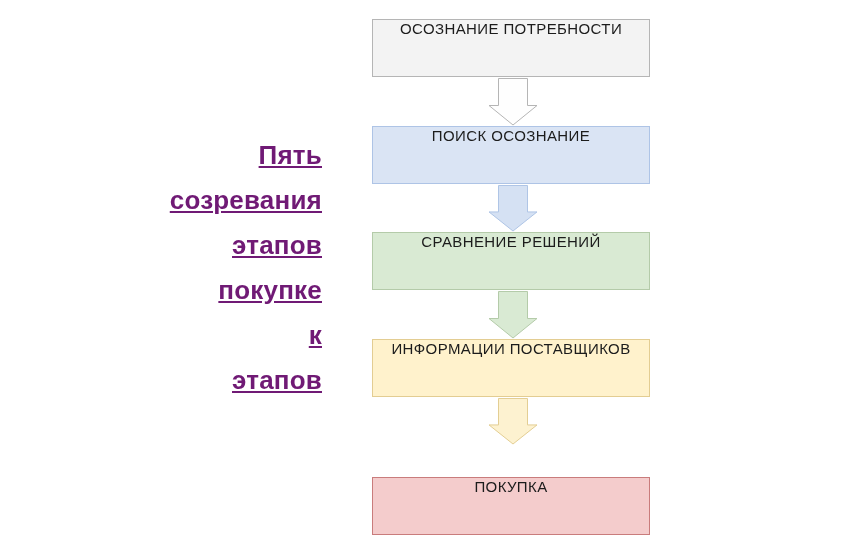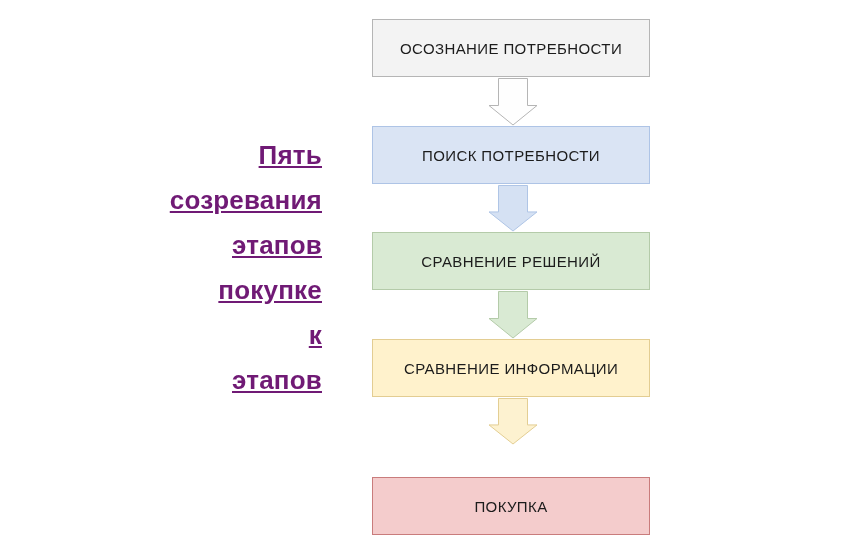--- a/index.html
+++ b/index.html
@@ -35,21 +35,21 @@
 
   
   .stage {
     position: absolute;
     left: 372px;
     width: 278px;
     height: 58px;
     box-sizing: border-box;
     border: 1px solid #b5b5b5;
     display: flex;
-    align-items: center;
+    align-items: flex-start;
     justify-content: center;
   }
   .stage-label {
     font-size: 15px;
     letter-spacing: 0.4px;
     color: #1c1c1c;
     white-space: nowrap;
   }
   .s1 { top: 19px; }
   .s2 { top: 126px; }
@@ -87,37 +87,37 @@
 
     <div class="stage s1" style="background-color: rgb(243, 243, 243); border-color: rgb(181, 181, 181);">
       <span class="stage-label">ОСОЗНАНИЕ ПОТРЕБНОСТИ</span>
     </div>
 
     <svg class="arrow a1" viewBox="0 0 50 48" preserveAspectRatio="none">
       <path d="M10.5 0.5 V27.5 H1 L25 47 L49 27.5 H39.5 V0.5 Z" style="fill: rgb(254, 254, 254); stroke: rgb(181, 181, 181);"></path>
     </svg>
 
     <div class="stage s2" style="background-color: rgb(218, 228, 244); border-color: rgb(174, 196, 230);">
-      <span class="stage-label">ПОИСК ПОТРЕБНОСТИ</span>
+      <span class="stage-label">ПОИСК ОСОЗНАНИЕ</span>
     </div>
 
     <svg class="arrow a2" viewBox="0 0 50 48" preserveAspectRatio="none">
       <path d="M10.5 0.5 V27.5 H1 L25 47 L49 27.5 H39.5 V0.5 Z" style="fill: rgb(213, 225, 243); stroke: rgb(174, 196, 230);"></path>
     </svg>
 
     <div class="stage s3" style="background-color: rgb(217, 234, 211); border-color: rgb(180, 203, 169);">
       <span class="stage-label">СРАВНЕНИЕ РЕШЕНИЙ</span>
     </div>
 
     <svg class="arrow a3" viewBox="0 0 50 48" preserveAspectRatio="none">
       <path d="M10.5 0.5 V27.5 H1 L25 47 L49 27.5 H39.5 V0.5 Z" style="fill: rgb(217, 234, 211); stroke: rgb(180, 203, 169);"></path>
     </svg>
 
     <div class="stage s4" style="background-color: rgb(255, 242, 204); border-color: rgb(227, 205, 146);">
-      <span class="stage-label">СРАВНЕНИЕ ИНФОРМАЦИИ</span>
+      <span class="stage-label">ИНФОРМАЦИИ ПОСТАВЩИКОВ</span>
     </div>
 
     <svg class="arrow a4" viewBox="0 0 50 48" preserveAspectRatio="none">
       <path d="M10.5 0.5 V27.5 H1 L25 47 L49 27.5 H39.5 V0.5 Z" style="fill: rgb(253, 242, 208); stroke: rgb(227, 205, 146);"></path>
     </svg>
 
     <div class="stage s5" style="background-color: rgb(244, 204, 204); border-color: rgb(201, 124, 124);">
       <span class="stage-label">ПОКУПКА</span>
     </div>
 

